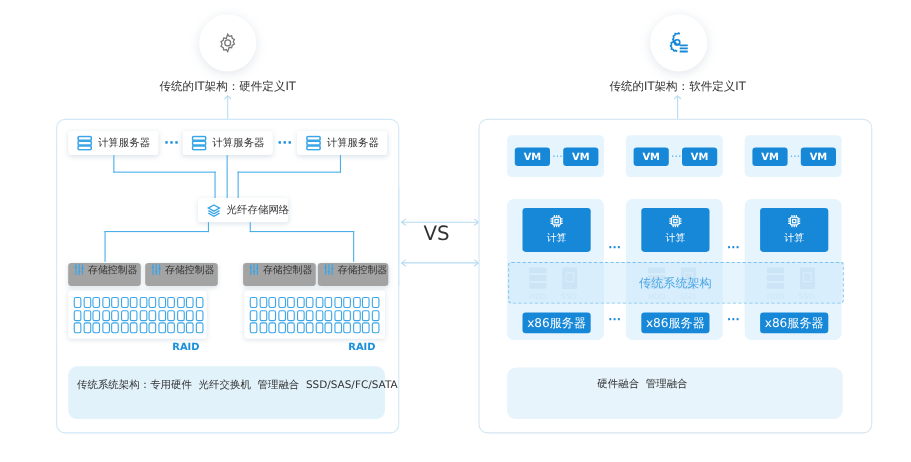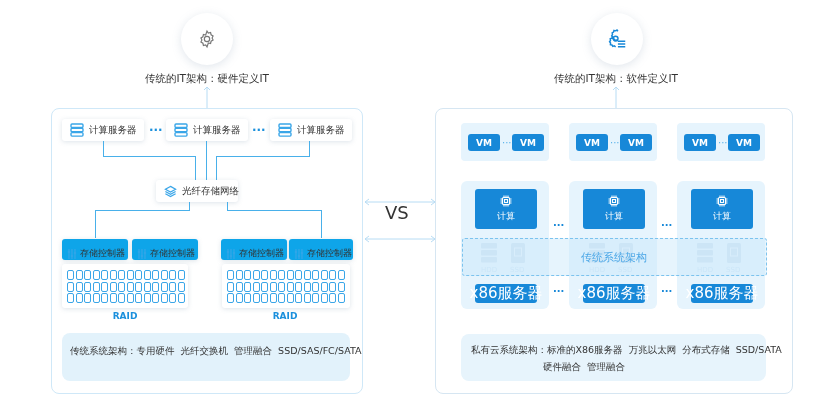--- a/index.html
+++ b/index.html
@@ -29,47 +29,47 @@
   .srv {
     position: absolute; height: 22px; background: #fff; border-radius: 3px;
     box-shadow: 0 1px 5px rgba(100,130,160,0.22);
     display: flex; align-items: center; padding-left: 8px; font-size: 9.5px; color: #333; white-space: nowrap;
   }
   .srv svg { margin-right: 5px; flex: none; }
   .dots { position: absolute; color: #1a8fdc; font-size: 12px; font-weight: bold; letter-spacing: 0px; line-height: 10px; }
   .line { position: absolute; background: #49b0ea; }
 
   .ctrl {
-    position: absolute; height: 21px; background: #0ea5e9; border-radius: 3px;
+    position: absolute; height: 21px; background: #a3a3a3; border-radius: 3px;
     box-shadow: 0 1px 5px rgba(100,130,160,0.22);
-    display: flex; align-items: flex-end; padding-left: 5px; font-size: 9px; color: #333; white-space: nowrap;
+    display: flex; align-items: flex-start; padding-left: 5px; font-size: 9px; color: #333; white-space: nowrap;
   }
   .ctrl svg { margin-right: 3px; flex: none; }
   .raid-box {
     position: absolute; background: #fff; border-radius: 3px;
     box-shadow: 0 1px 5px rgba(100,130,160,0.22);
     padding: 6px 5px; display: grid; grid-template-columns: repeat(14, 1fr); gap: 1.5px 1.5px;
   }
   .disk { width: 7px; height: 10px; border: 1.3px solid #3aa6e8; border-radius: 2px; }
-  .raid-label { position: absolute; font-size: 9px; color: #1a8fdc; font-weight: bold; transform: translateX(-50%); }
+  .raid-label { position: absolute; font-size: 9px; color: #1a8fdc; font-weight: bold; transform: translateX(-50%); margin-left: 44px; }
 
   
   .vs-label { position: absolute; font-size: 18px; color: #333; }
   .vs-line { position: absolute; width: 1px; background: #cfe8f8; }
 
   
   .vm-group { position: absolute; background: #e6f4fd; border-radius: 4px; }
   .vm { position: absolute; width: 32px; height: 17px; background: #1788d8; color: #fff; border-radius: 3px;
         font-size: 9px; font-weight: bold; display: flex; align-items: center; justify-content: center; }
   .vm-dots { position: absolute; color: #5ab2ea; font-size: 10px; line-height: 8px; }
   .col-bg { position: absolute; background: #e6f4fd; border-radius: 6px; }
   .compute { position: absolute; background: #1788d8; border-radius: 3px; color: #fff; font-size: 9px;
              display: flex; flex-direction: column; align-items: center; justify-content: center; }
   .compute svg { margin-bottom: 3px; }
-  .x86 { position: absolute; background: #1788d8; border-radius: 3px; color: #fff; font-size: 15px;
+  .x86 { position: absolute; background: #1788d8; border-radius: 3px; color: #fff; font-size: 11px;
          display: flex; align-items: center; justify-content: center; white-space: nowrap; }
   .pool { position: absolute; border: 1.3px dashed #7cc3ee; border-radius: 3px; background: rgba(200,230,250,0.45); }
   .pool-label { position: absolute; font-size: 11px; color: #4aa6e6; transform: translateX(-50%); white-space: nowrap; }
   .hdd-icon, .ssd-icon { position: absolute; }
   .faint-label { position: absolute; font-size: 7px; color: #cfe6f6; }
   .c-dots { position: absolute; color: #1788d8; font-size: 10px; line-height: 8px; font-weight: bold; }
 </style>
 </head>
 <body>
 
@@ -116,21 +116,21 @@
 </div>
 
 <div class="line" style="left:103px;top:141px;width:1.3px;height:16px;"></div>
 <div class="line" style="left:103px;top:156px;width:93px;height:1.3px;"></div>
 <div class="line" style="left:195px;top:156px;width:1.3px;height:25px;"></div>
 <div class="line" style="left:206px;top:141px;width:1.3px;height:40px;"></div>
 <div class="line" style="left:309px;top:141px;width:1.3px;height:16px;"></div>
 <div class="line" style="left:216px;top:156px;width:94px;height:1.3px;"></div>
 <div class="line" style="left:216px;top:156px;width:1.3px;height:25px;"></div>
 
-<div class="srv" style="left:156px;top:180px;width:82px;">
+<div class="srv" style="left:180px;top:180px;width:82px;">
   <svg width="13" height="13" viewBox="0 0 14 14" fill="none" stroke="#3aa6e8" stroke-width="1.3">
       <path d="M7 1.5 L12.5 4.5 L7 7.5 L1.5 4.5 Z"></path>
       <path d="M1.5 7 L7 10 L12.5 7"></path>
       <path d="M1.5 9.5 L7 12.5 L12.5 9.5"></path>
     </svg>
   <span>光纤存储网络</span>
 </div>
 
 <div class="line" style="left:189px;top:202px;width:1.3px;height:9px;"></div>
 <div class="line" style="left:95px;top:210px;width:95px;height:1.3px;"></div>
@@ -379,15 +379,14 @@
 <div class="pool" style="left:462px;top:238px;width:305px;height:38px;"></div>
 <div class="pool-label" style="left:614px;top:250px;">传统系统架构</div>
 
 <div class="x86" style="left:475px;top:284px;width:62px;height:19px;">x86服务器</div>
 <div class="c-dots" style="left:553px;top:288px;">···</div>
 <div class="x86" style="left:583px;top:284px;width:62px;height:19px;">x86服务器</div>
 <div class="c-dots" style="left:661px;top:288px;">···</div>
 <div class="x86" style="left:691px;top:284px;width:62px;height:19px;">x86服务器</div>
 
 <div class="footer-box" style="left:461px;top:334px;width:305px;height:47px;padding:7px 0 0 10px;background:#e7f4fc;">
-  <div style="white-space:pre;">私有云系统架构：标准的X86服务器  万兆以太网  分布式存储  SSD/SATA</div>
   <div style="white-space:pre;padding-left:72px;">硬件融合  管理融合</div>
 </div>
 
 </body></html>

